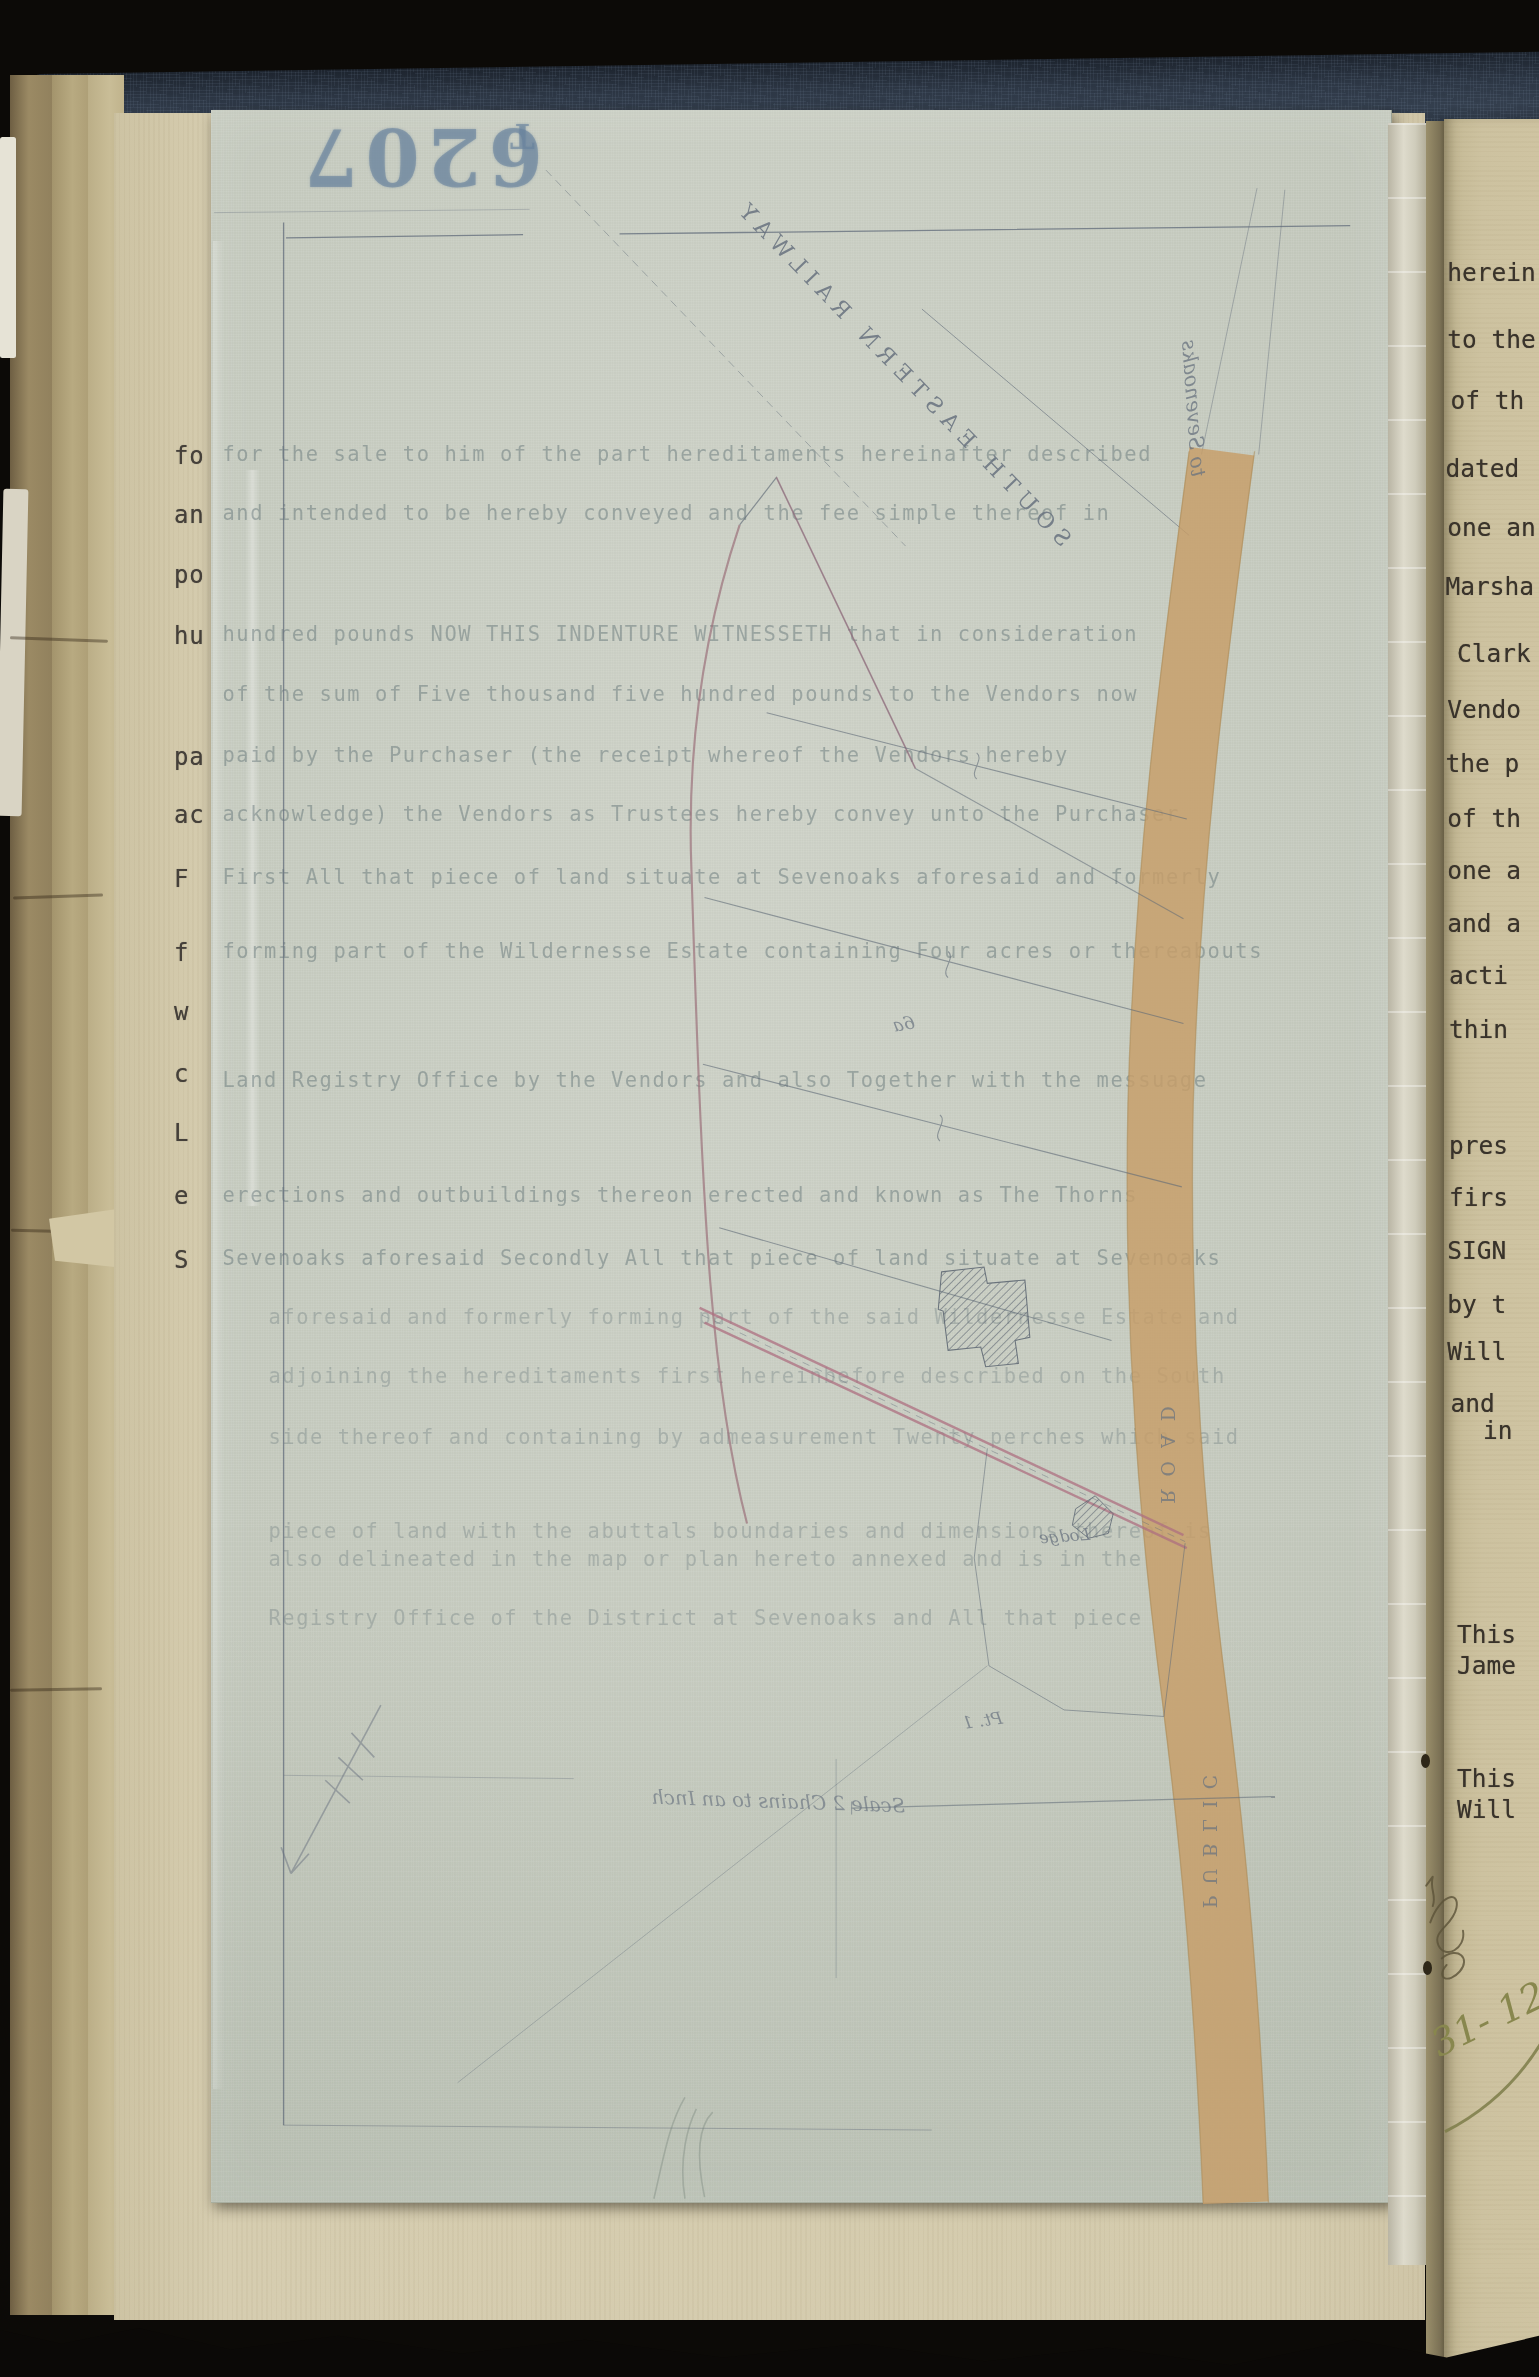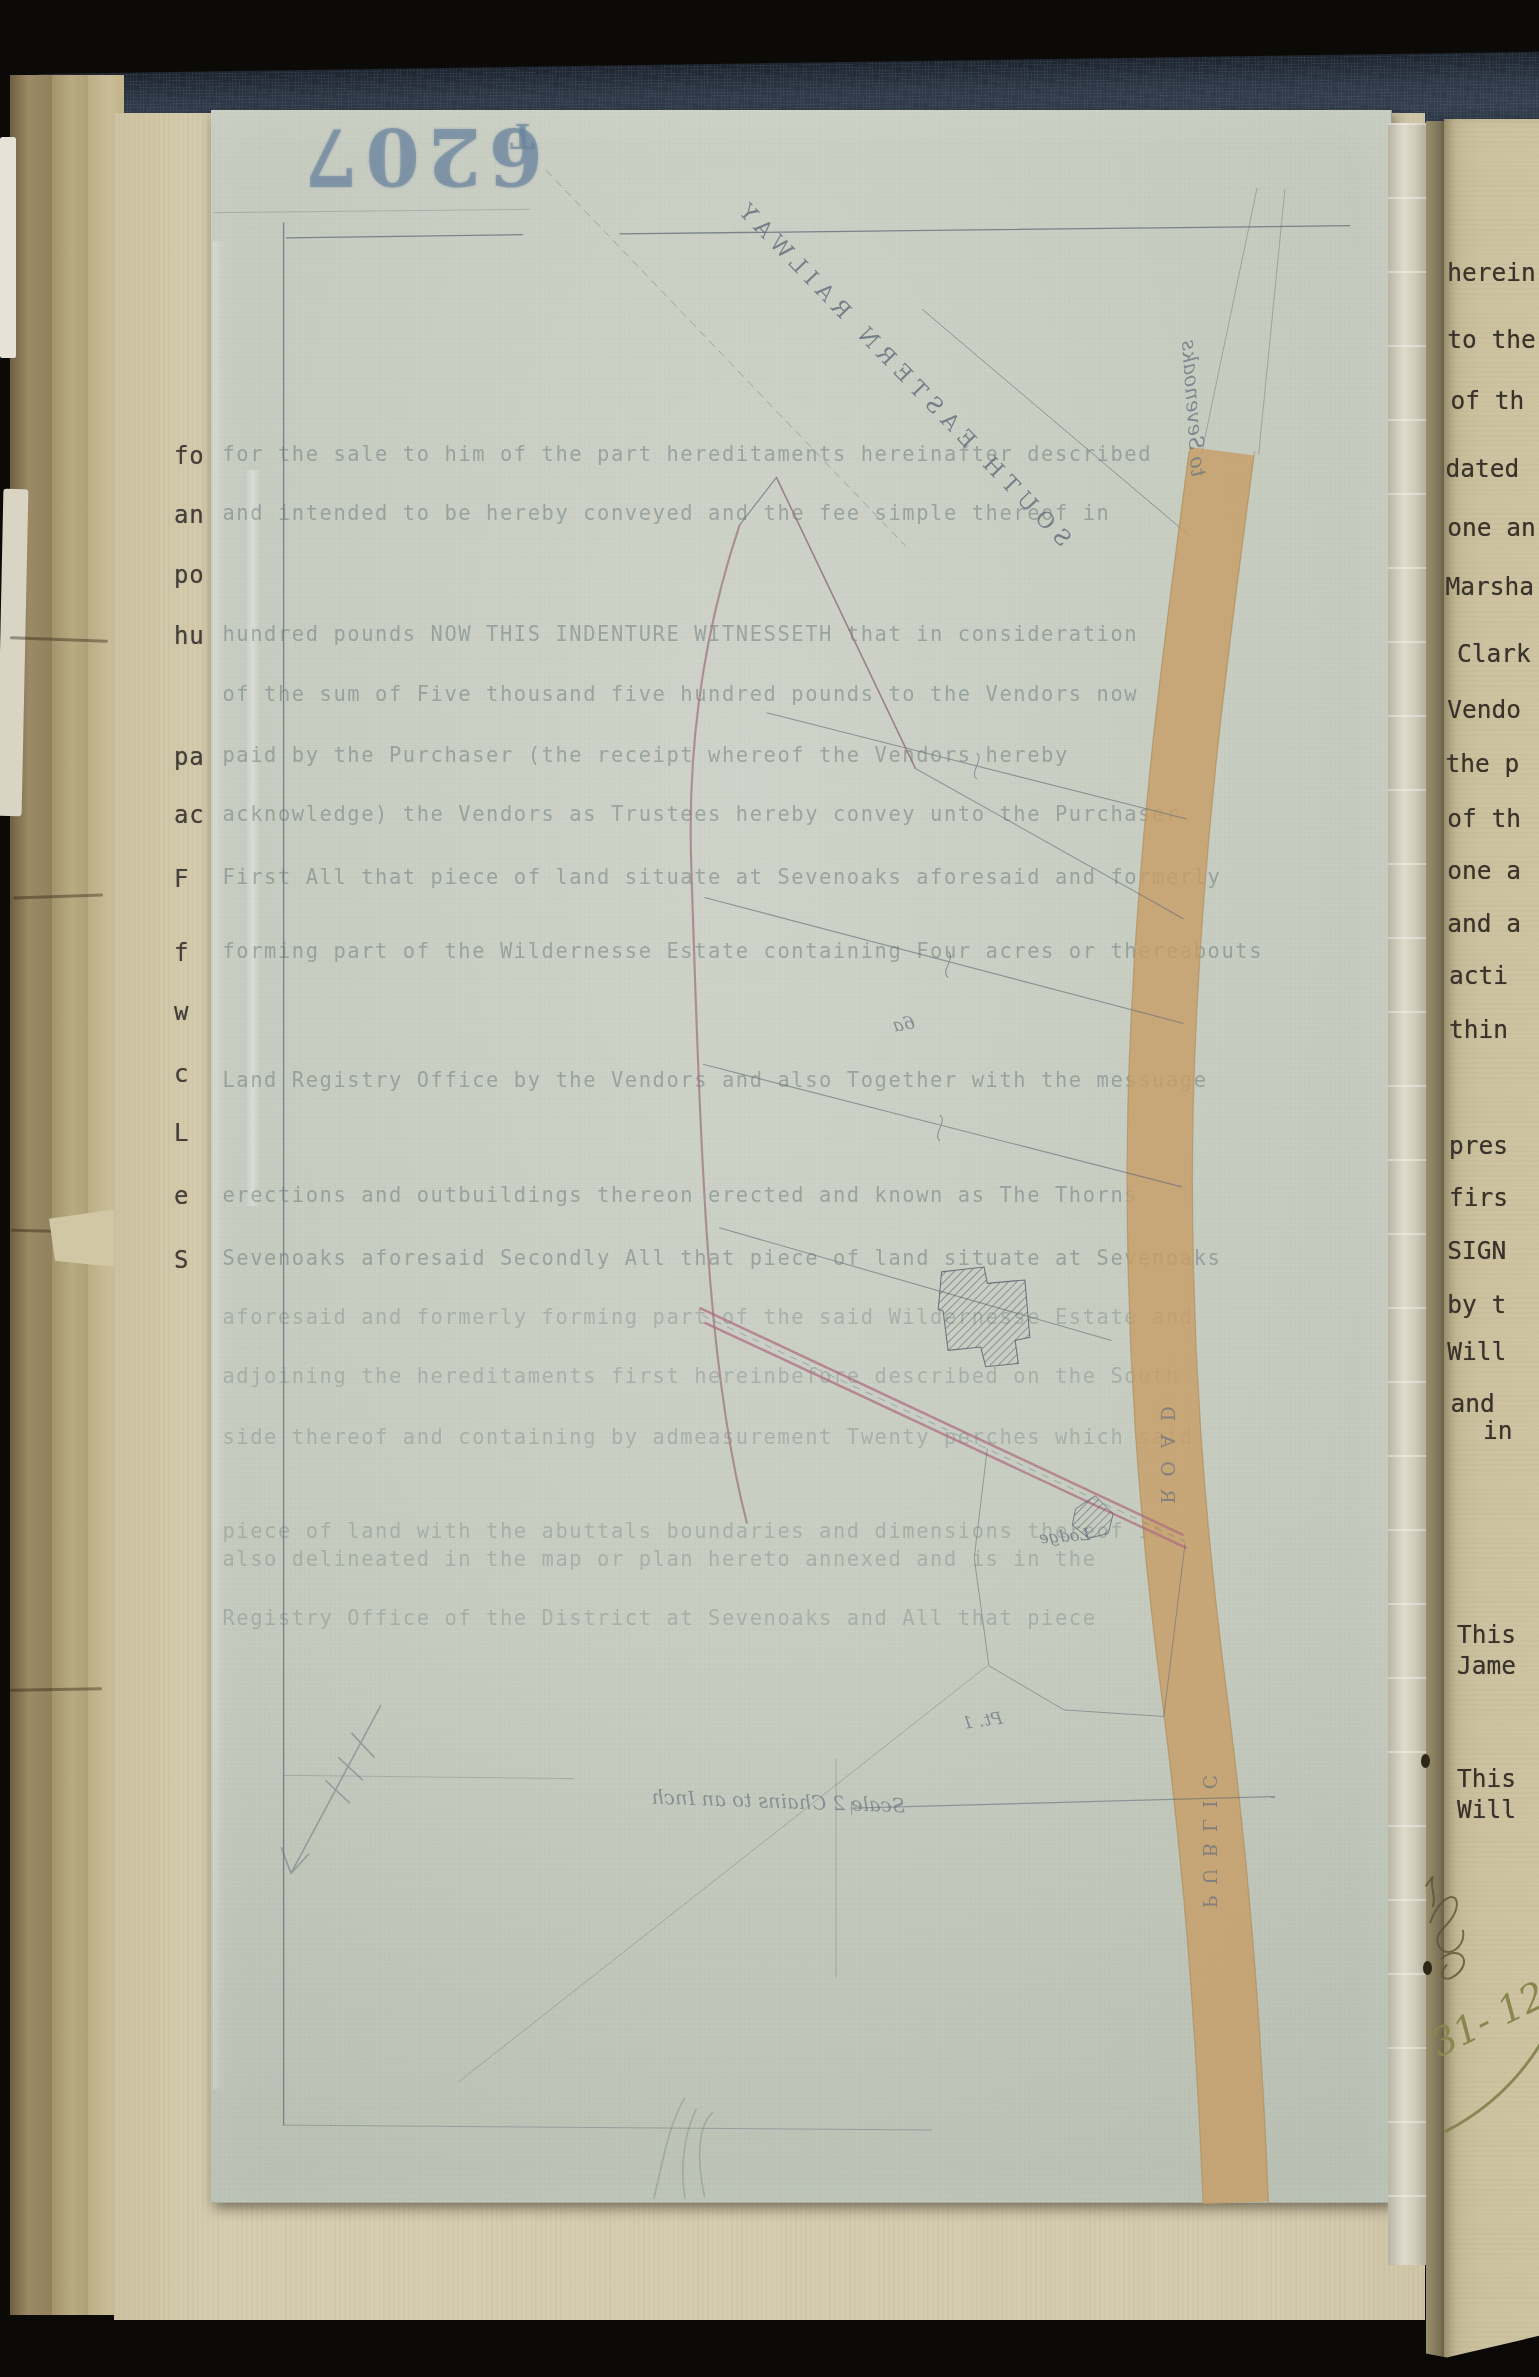--- a/index.html
+++ b/index.html
@@ -49,21 +49,21 @@
   .tracing::after{content:"";position:absolute;left:0;right:0;top:72%;bottom:0;
     background:linear-gradient(180deg,transparent,rgba(135,150,135,.14));}
   .crease1{left:34px;top:360px;width:14.7px;height:736px;
     background:linear-gradient(90deg,transparent,rgba(255,255,255,.32),transparent);}
   .crease2{left:1.6px;top:131px;width:11.4px;height:1848px;
     background:linear-gradient(90deg,rgba(255,255,255,.25),transparent);}
 
   .ghost-line{left:11.4px;width:1153px;overflow:hidden;white-space:nowrap;
     color:rgba(84,102,108,.42);font-size:20.4px;letter-spacing:1.6px;
     filter:blur(0.3px);}
-  .ghost-line.faded{color:rgba(84,102,108,.28);}
+  .ghost-line.faded{color:rgba(84,102,108,.28);margin-left:46px;}
 
   
   .stamp{left:70px;top:6.5px;width:262px;height:100px;display:flex;align-items:flex-end;
     transform:rotate(180deg);color:rgba(104,130,156,.58);
     font-family:"DejaVu Serif",serif;font-weight:bold;
     text-shadow:0 0 2.5px rgba(104,130,156,.45);}
   .stamp-num{font-size:78px;letter-spacing:7.4px;line-height:1;}
   .stamp-t{font-size:33px;line-height:1;margin-left:8.2px;margin-bottom:1.6px;}
 
   

